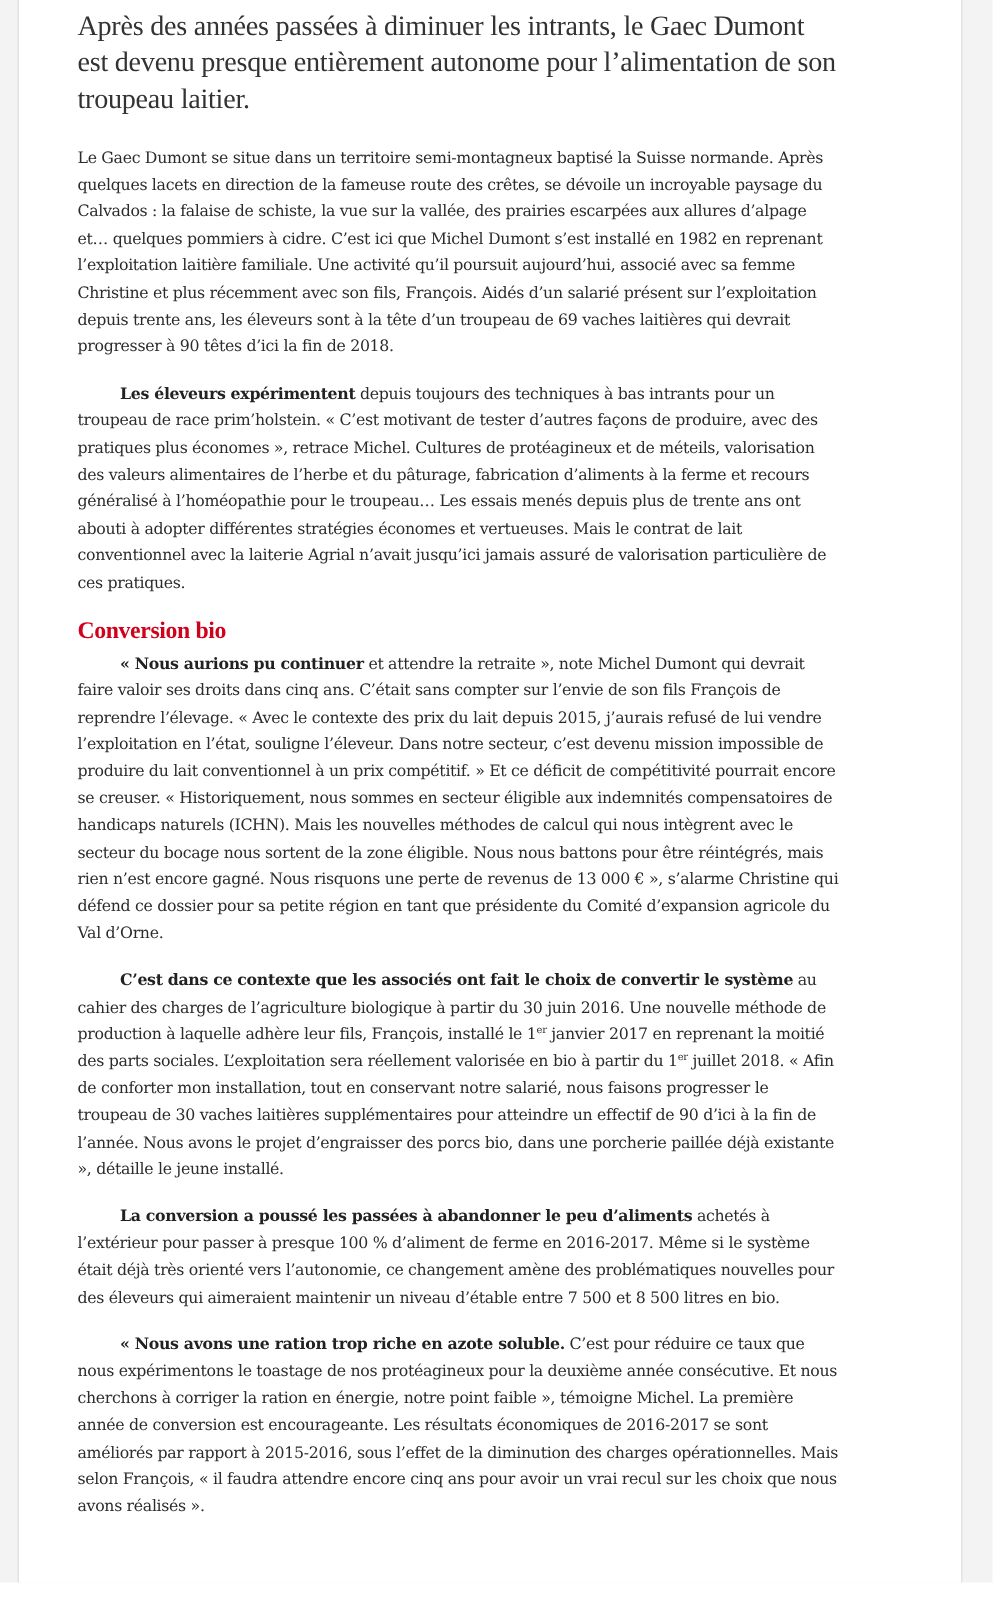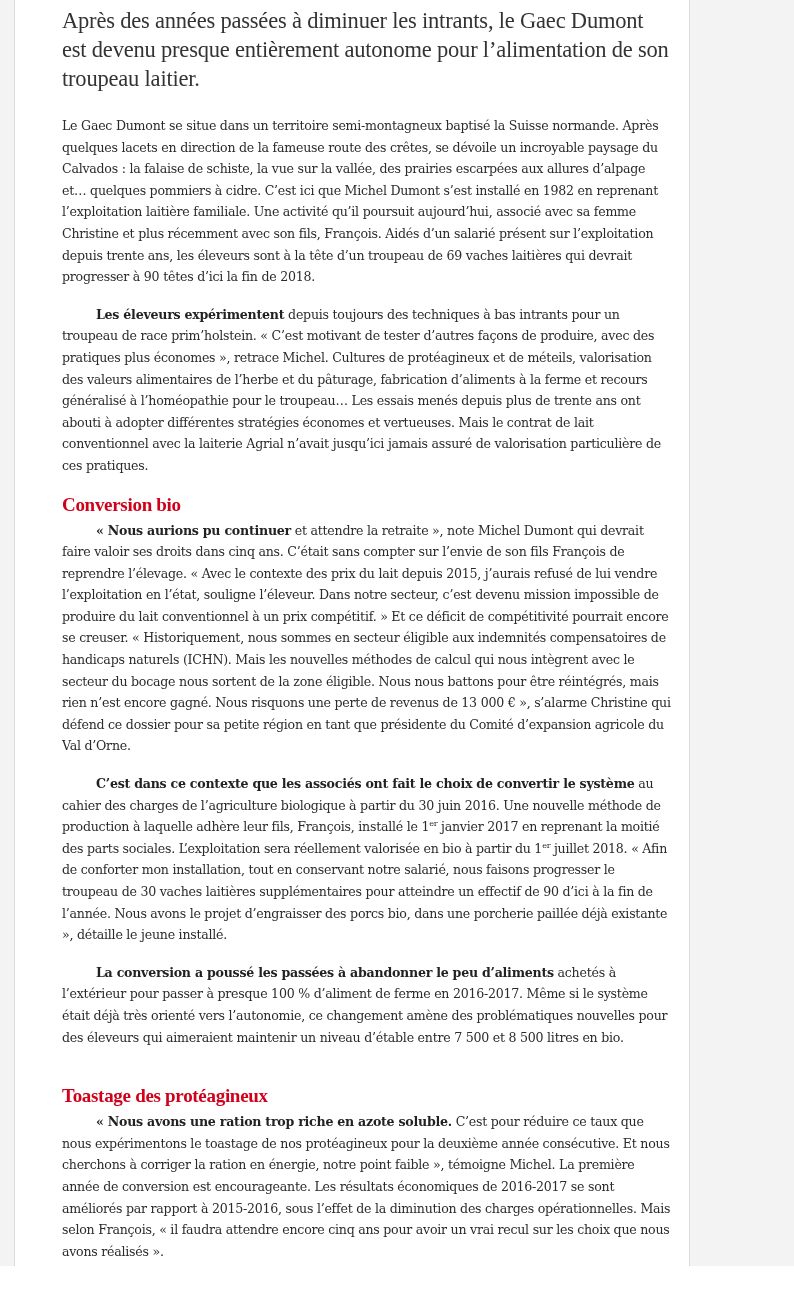--- a/index.html
+++ b/index.html
@@ -2,21 +2,21 @@
 <html><head>
 <meta charset="utf-8">
 <style>
   html, body { margin: 0; padding: 0; background: #ffffff; }
   body { width: 794px; height: 1298px; position: relative; overflow: hidden; }
   .page {
     position: absolute; left: 0; top: 0; width: 794px; height: 1266px;
     background: #f3f3f3;
   }
   .sheet {
-    position: absolute; left: 14px; top: 0; width: 676px; height: 1266px;
+    position: absolute; left: 14px; top: 0; width: 756px; height: 1266px;
     background: #ffffff;
     border-left: 1px solid #dcdcdc; border-right: 1px solid #dcdcdc;
     box-sizing: border-box;
   }
   .content {
     position: absolute; left: 47px; top: 6px; width: 610px;
     font-family: "DejaVu Serif", "Liberation Serif", serif;
     color: #222;
   }
   .lead {
@@ -62,21 +62,20 @@
       </p>
 
       <p class="para">
         <b>C’est dans ce contexte que les associés ont fait le choix de convertir le système</b><span> au cahier des charges de l’agriculture biologique à partir du 30 juin 2016. Une nouvelle méthode de production à laquelle adhère leur fils, François, installé le 1</span><sup>er</sup><span> janvier 2017 en reprenant la moitié des parts sociales. L’exploitation sera réellement valorisée en bio à partir du 1</span><sup>er</sup><span> juillet 2018. « Afin de conforter mon installation, tout en conservant notre salarié, nous faisons progresser le troupeau de 30 vaches laitières supplémentaires pour atteindre un effectif de 90 d’ici à la fin de l’année. Nous avons le projet d’engraisser des porcs bio, dans une porcherie paillée déjà existante », détaille le jeune installé.</span>
       </p>
 
       <p class="para">
         <b>La conversion a poussé les passées à abandonner le peu d’aliments</b><span> achetés à l’extérieur pour passer à presque 100 % d’aliment de ferme en 2016-2017. Même si le système était déjà très orienté vers l’autonomie, ce changement amène des problématiques nouvelles pour des éleveurs qui aimeraient maintenir un niveau d’étable entre 7 500 et 8 500 litres en bio.</span>
       </p>
 
-      <h2 class="h2 gap">Toastage des protéagineux</h2>
 
       <p class="para">
         <b>« Nous avons une ration trop riche en azote soluble.</b><span> C’est pour réduire ce taux que nous expérimentons le toastage de nos protéagineux pour la deuxième année consécutive. Et nous cherchons à corriger la ration en énergie, notre point faible », témoigne Michel. La première année de conversion est encourageante. Les résultats économiques de 2016-2017 se sont améliorés par rapport à 2015-2016, sous l’effet de la diminution des charges opérationnelles. Mais selon François, « il faudra attendre encore cinq ans pour avoir un vrai recul sur les choix que nous avons réalisés ».</span>
       </p>
 
     </div>
   </div>
 </div>
 
 </body></html>

